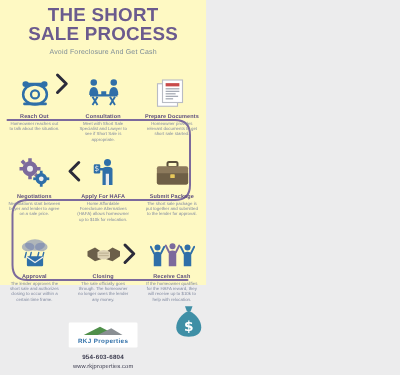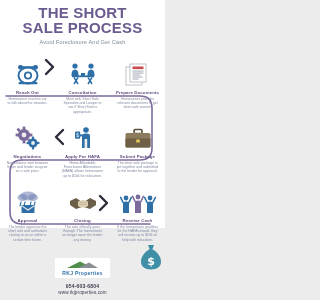--- a/index.html
+++ b/index.html
@@ -2,21 +2,21 @@
 <html><head>
 <meta charset="utf-8">
 <style>
   html,body{margin:0;padding:0;}
   body{
     width:165px;height:300px;overflow:hidden;
     background:#ececed;
     font-family:"Liberation Sans","DejaVu Sans",sans-serif;
     -webkit-font-smoothing:antialiased;
   }
-  .page{position:relative;width:165px;height:228px;background:#ffffff;}
+  .page{position:relative;width:165px;height:228px;background:#fef9c3;}
 
   
   .header{padding-top:6px;text-align:center;}
   .title-line{
     color:#6b5b8e;font-weight:bold;letter-spacing:.2px;
     font-size:15px;line-height:14.5px;
   }
   .subtitle{
     color:#7d8c96;font-size:5.6px;letter-spacing:.15px;
     margin-top:4px;font-weight:normal;

